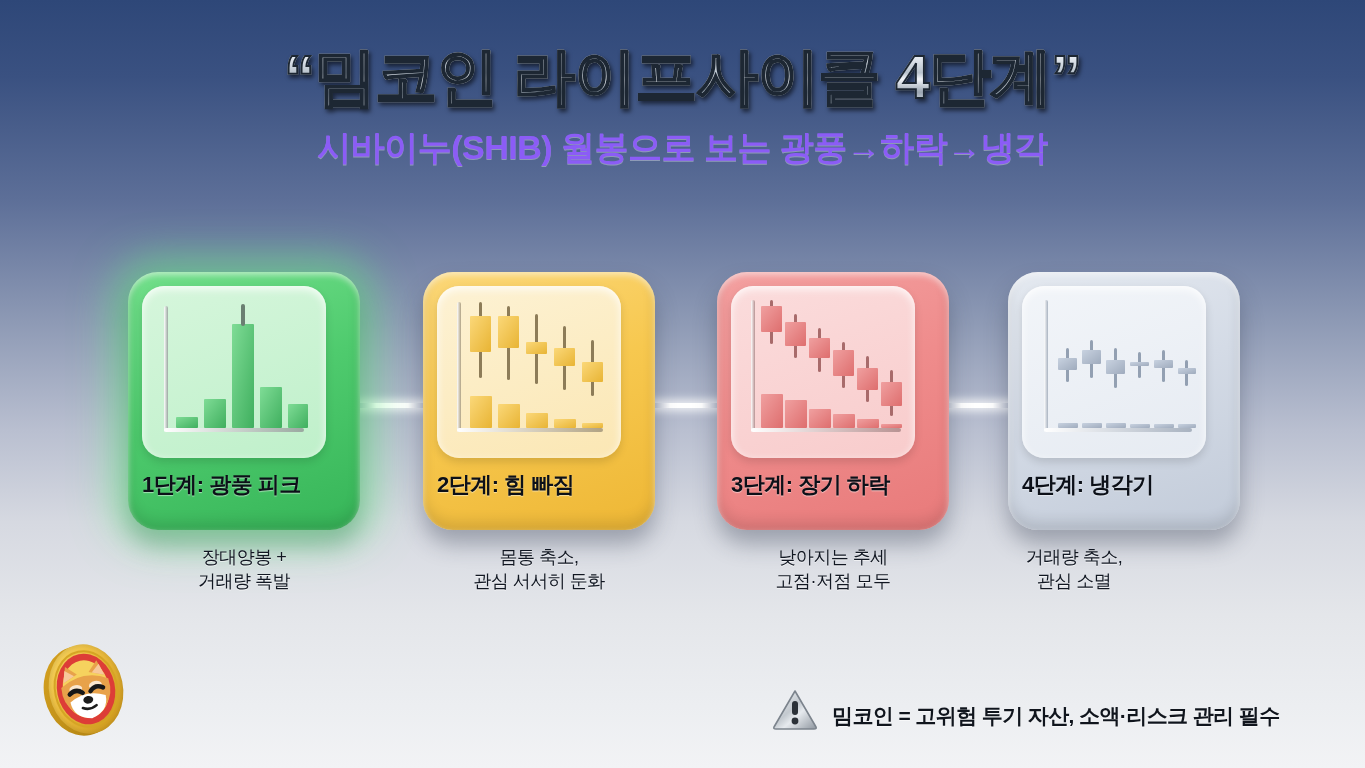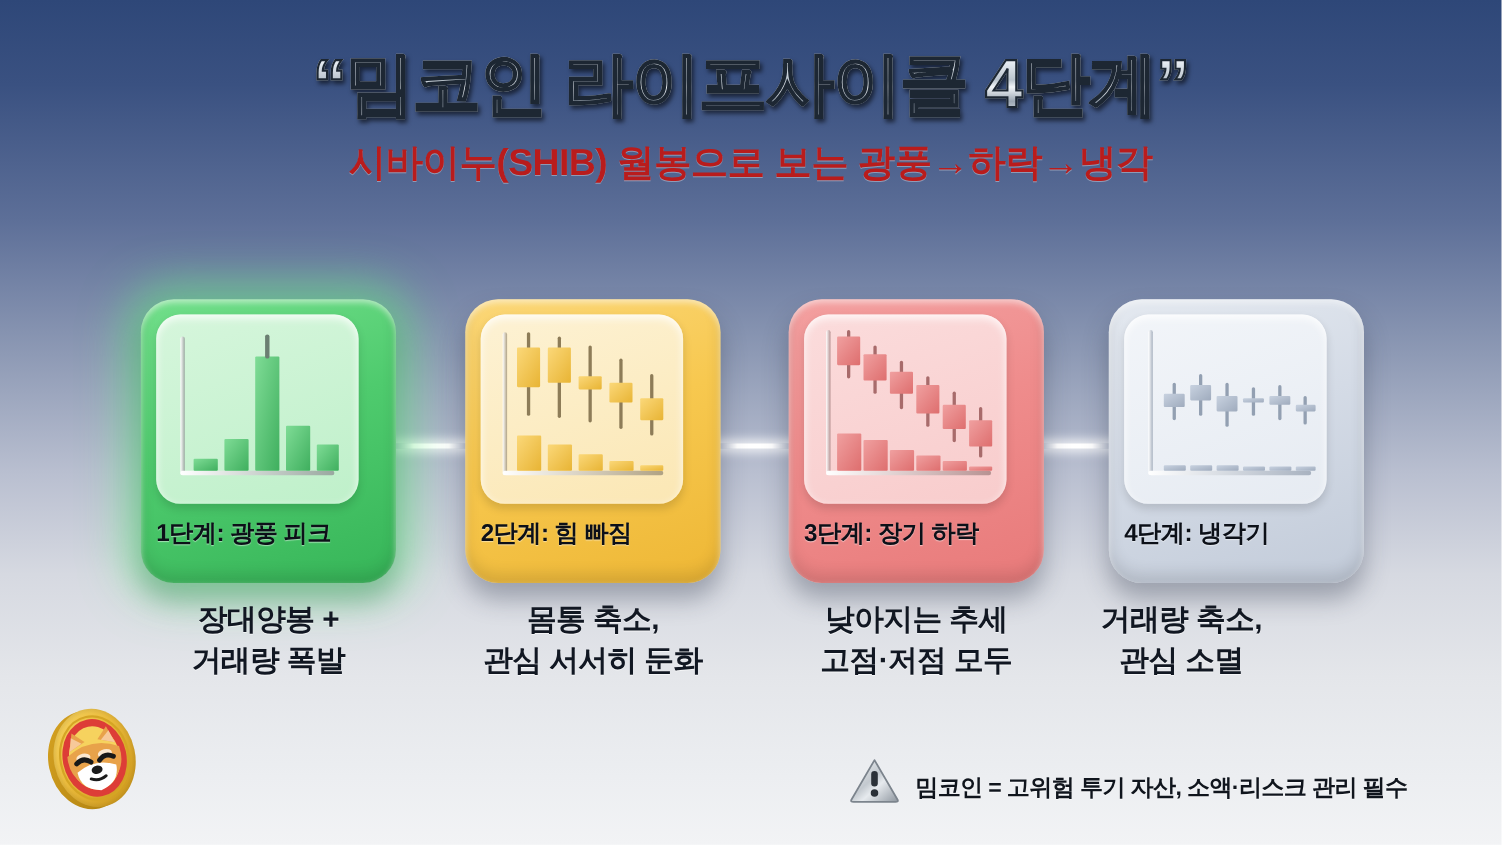--- a/index.html
+++ b/index.html
@@ -26,21 +26,21 @@
   .main-title{
     font-size:62px; font-weight:bold; letter-spacing:-1px; line-height:1.05;
     background:linear-gradient(180deg,#ffffff 0%,#e9eef4 18%,#b9c3cd 44%,#f3f6fa 54%,#9aa5b1 74%,#d9e0e8 92%,#8b95a2 100%);
     -webkit-background-clip:text; background-clip:text; color:transparent;
     -webkit-text-stroke:2px #1d2733;
     paint-order:stroke fill;
     filter:drop-shadow(2px 3px 2px rgba(0,0,0,.55));
     white-space:nowrap;
   }
   .sub-title{
-    margin-top:16px; font-size:34px; font-weight:bold; color:#b91c1c;
+    margin-top:16px; font-size:34px; font-weight:bold; color:#8b5cf6;
     letter-spacing:-.5px; white-space:nowrap;
     text-shadow:0 1px 0 rgba(255,255,255,.35);
   }
 
   
   .cards{ position:absolute; top:272px; left:0; width:100%; height:260px; }
   .card{
     position:absolute; top:0; width:232px; height:258px; border-radius:30px;
     padding:14px 14px 0 14px;
     display:flex; flex-direction:column; align-items:flex-start;
@@ -75,21 +75,21 @@
     background:linear-gradient(90deg,rgba(255,255,255,0) 0%,#ffffff 28%,#ffffff 72%,rgba(255,255,255,0) 100%);
     box-shadow:0 0 10px 3px rgba(255,255,255,.85);
   }
   .k1{ left:356px; width:72px; }
   .k2{ left:650px; width:72px; }
   .k3{ left:941px; width:72px; }
 
   
   .caption{
     position:absolute; top:545px; width:232px; text-align:center;
-    font-size:27px; font-weight:bold; color:#111722; line-height:1.36;
+    font-size:18px; font-weight:normal; color:#111722; line-height:1.36;
     letter-spacing:-.5px;
     text-shadow:0 1px 0 rgba(255,255,255,.6);
   }
   .p1{ left:128px; } .p2{ left:423px; } .p3{ left:717px; } .p4{ left:958px; }
 
   
   .coin{ position:absolute; left:32px; top:637px; width:104px; height:104px; }
 
   
   .footnote{

